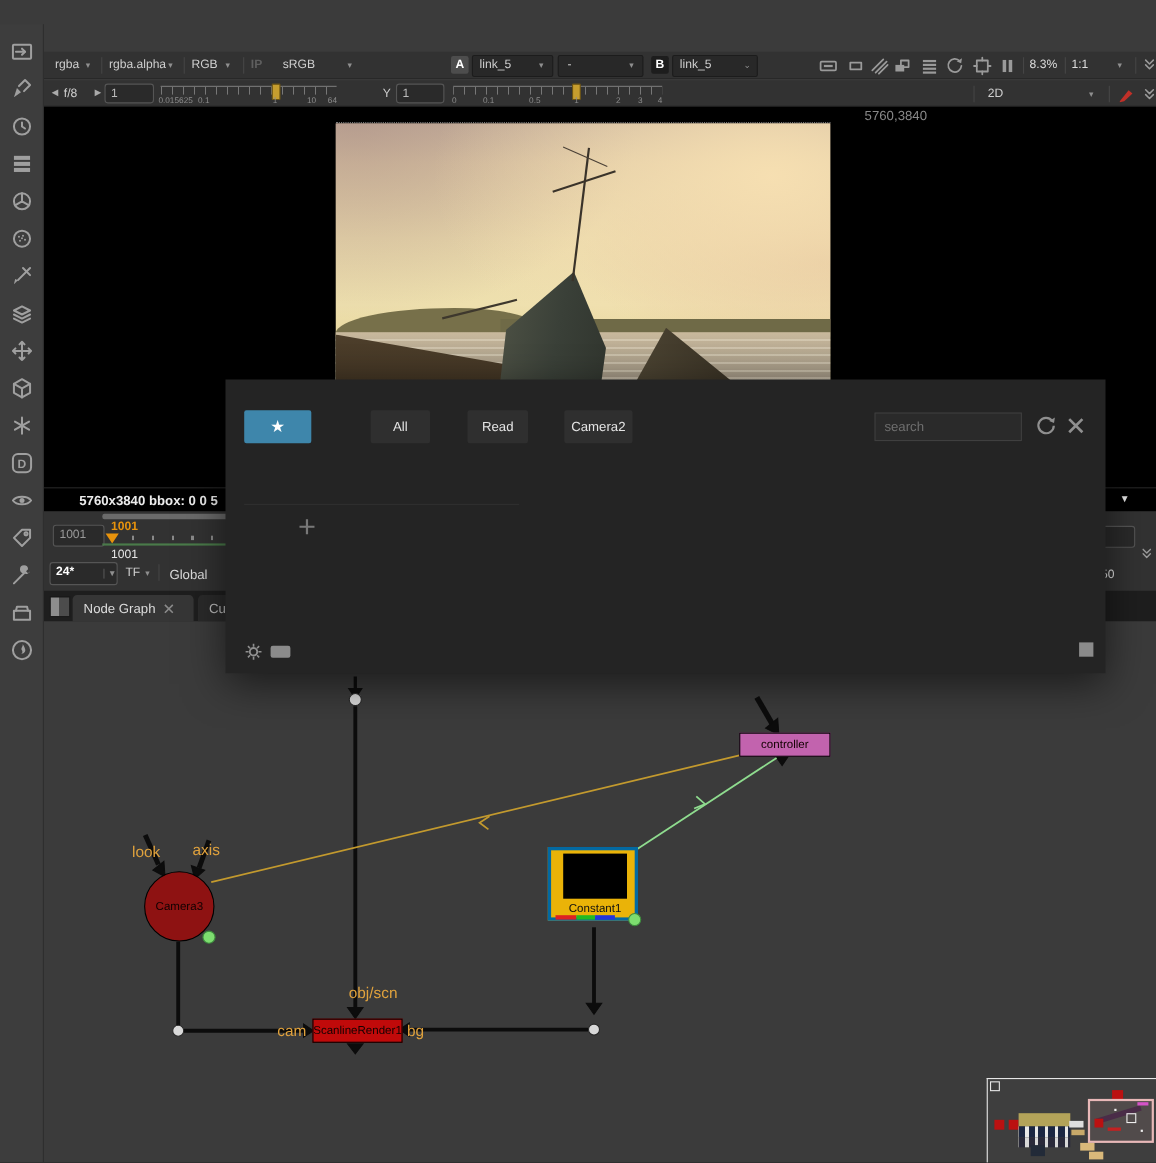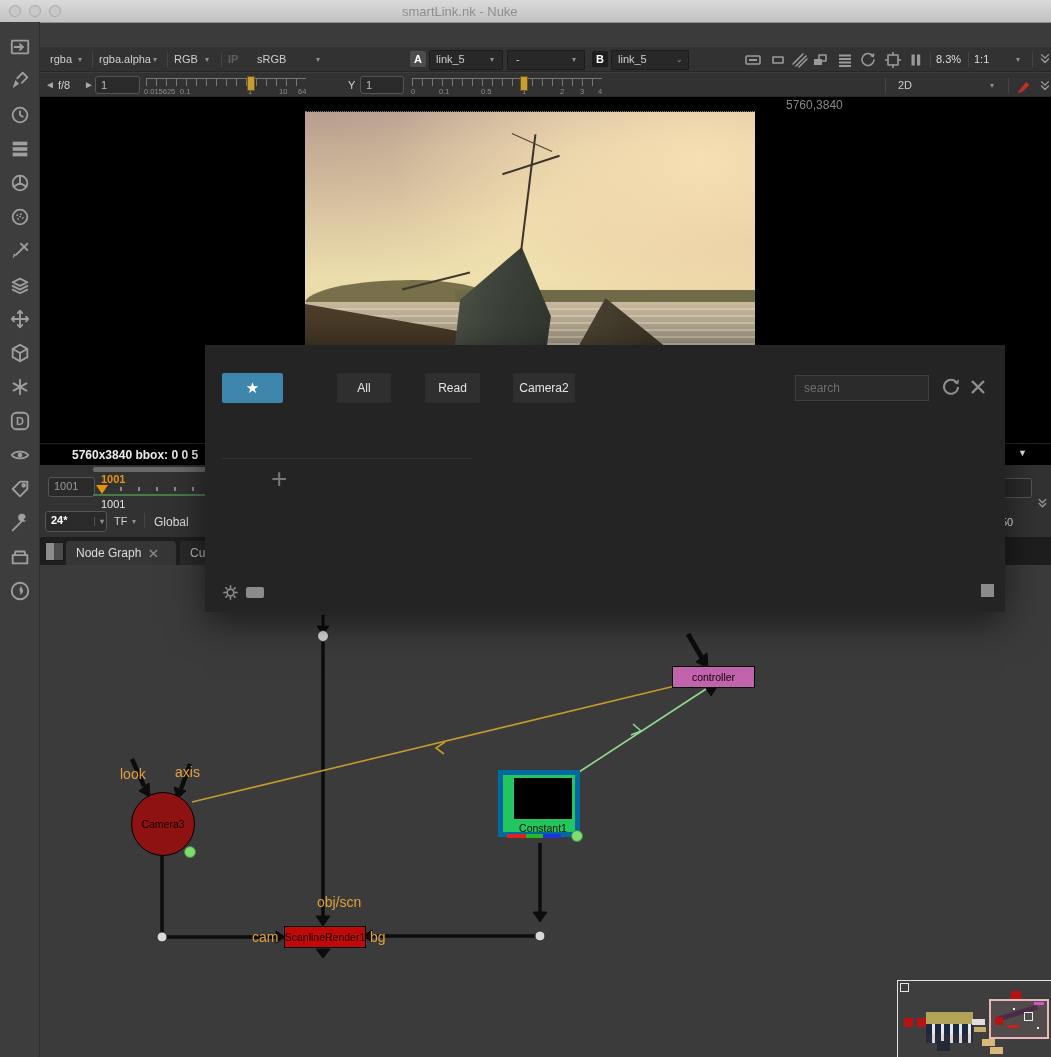--- a/index.html
+++ b/index.html
@@ -58,26 +58,20 @@
   .mm{position:absolute;}
   
   #vimg{left:305px;top:111px;width:450px;height:300px;overflow:hidden;border-top:1px dotted #7a7a7a;}
   .noselect{user-select:none;}
 </style>
 </head>
 <body>
 
 <div id="app" class="noselect">
 
-  <div class="abs" id="titlebar">
-    <span class="tlight" style="left:9px"></span>
-    <span class="tlight" style="left:29px"></span>
-    <span class="tlight" style="left:49px"></span>
-    <span id="wtitle">smartLink.nk - Nuke</span>
-  </div>
 
   <div class="abs" id="left-toolbar">
       <div class="tbitem">
         <svg class="icon" viewBox="0 0 24 24" width="22" height="22">
           <rect x="3" y="5" width="18" height="14" rx="1"></rect>
           <path d="M6 12h9"></path>
           <path d="M12 9l3 3-3 3"></path>
         </svg>
       </div>
       <div class="tbitem">
@@ -395,21 +389,21 @@
   <span class="abs linklbl" style="left:175px;top:764px">axis</span>
   <span class="abs linklbl" style="left:317px;top:894px">obj/scn</span>
   <span class="abs linklbl" style="left:252px;top:929px">cam</span>
   <span class="abs linklbl" style="left:370px;top:929px">bg</span>
 
   <div class="ngnode" style="left:131px;top:792px;width:62px;height:62px;border-radius:50%;background:#8e1212;border-width:1.5px">Camera3</div>
   <div class="gdot" style="left:184px;top:846px"></div>
 
   <div class="ngnode" style="left:672px;top:666px;width:81px;height:20px;background:#c263ae">controller</div>
 
-  <div class="abs" style="left:498px;top:770px;width:82px;height:67px;background:#22c55e;border:5px solid #0369a1;box-sizing:border-box">
+  <div class="abs" style="left:498px;top:770px;width:82px;height:67px;background:#eab308;border:3px solid #0369a1;box-sizing:border-box">
     <div class="abs" style="left:11px;top:3px;width:58px;height:41px;background:#000"></div>
     <span class="abs" style="left:0;top:47px;width:80px;text-align:center;color:#111;font-size:10.5px">Constant1</span>
     <span class="abs" style="left:4px;top:59px;width:19px;height:4px;background:#dd2222"></span>
     <span class="abs" style="left:23px;top:59px;width:17px;height:4px;background:#22bb22"></span>
     <span class="abs" style="left:40px;top:59px;width:18px;height:4px;background:#2233dd"></span>
   </div>
   <div class="gdot" style="left:571px;top:830px"></div>
 
   <div class="ngnode" style="left:284px;top:926px;width:80px;height:20px;background:#c00a0a">ScanlineRender1</div>
 

